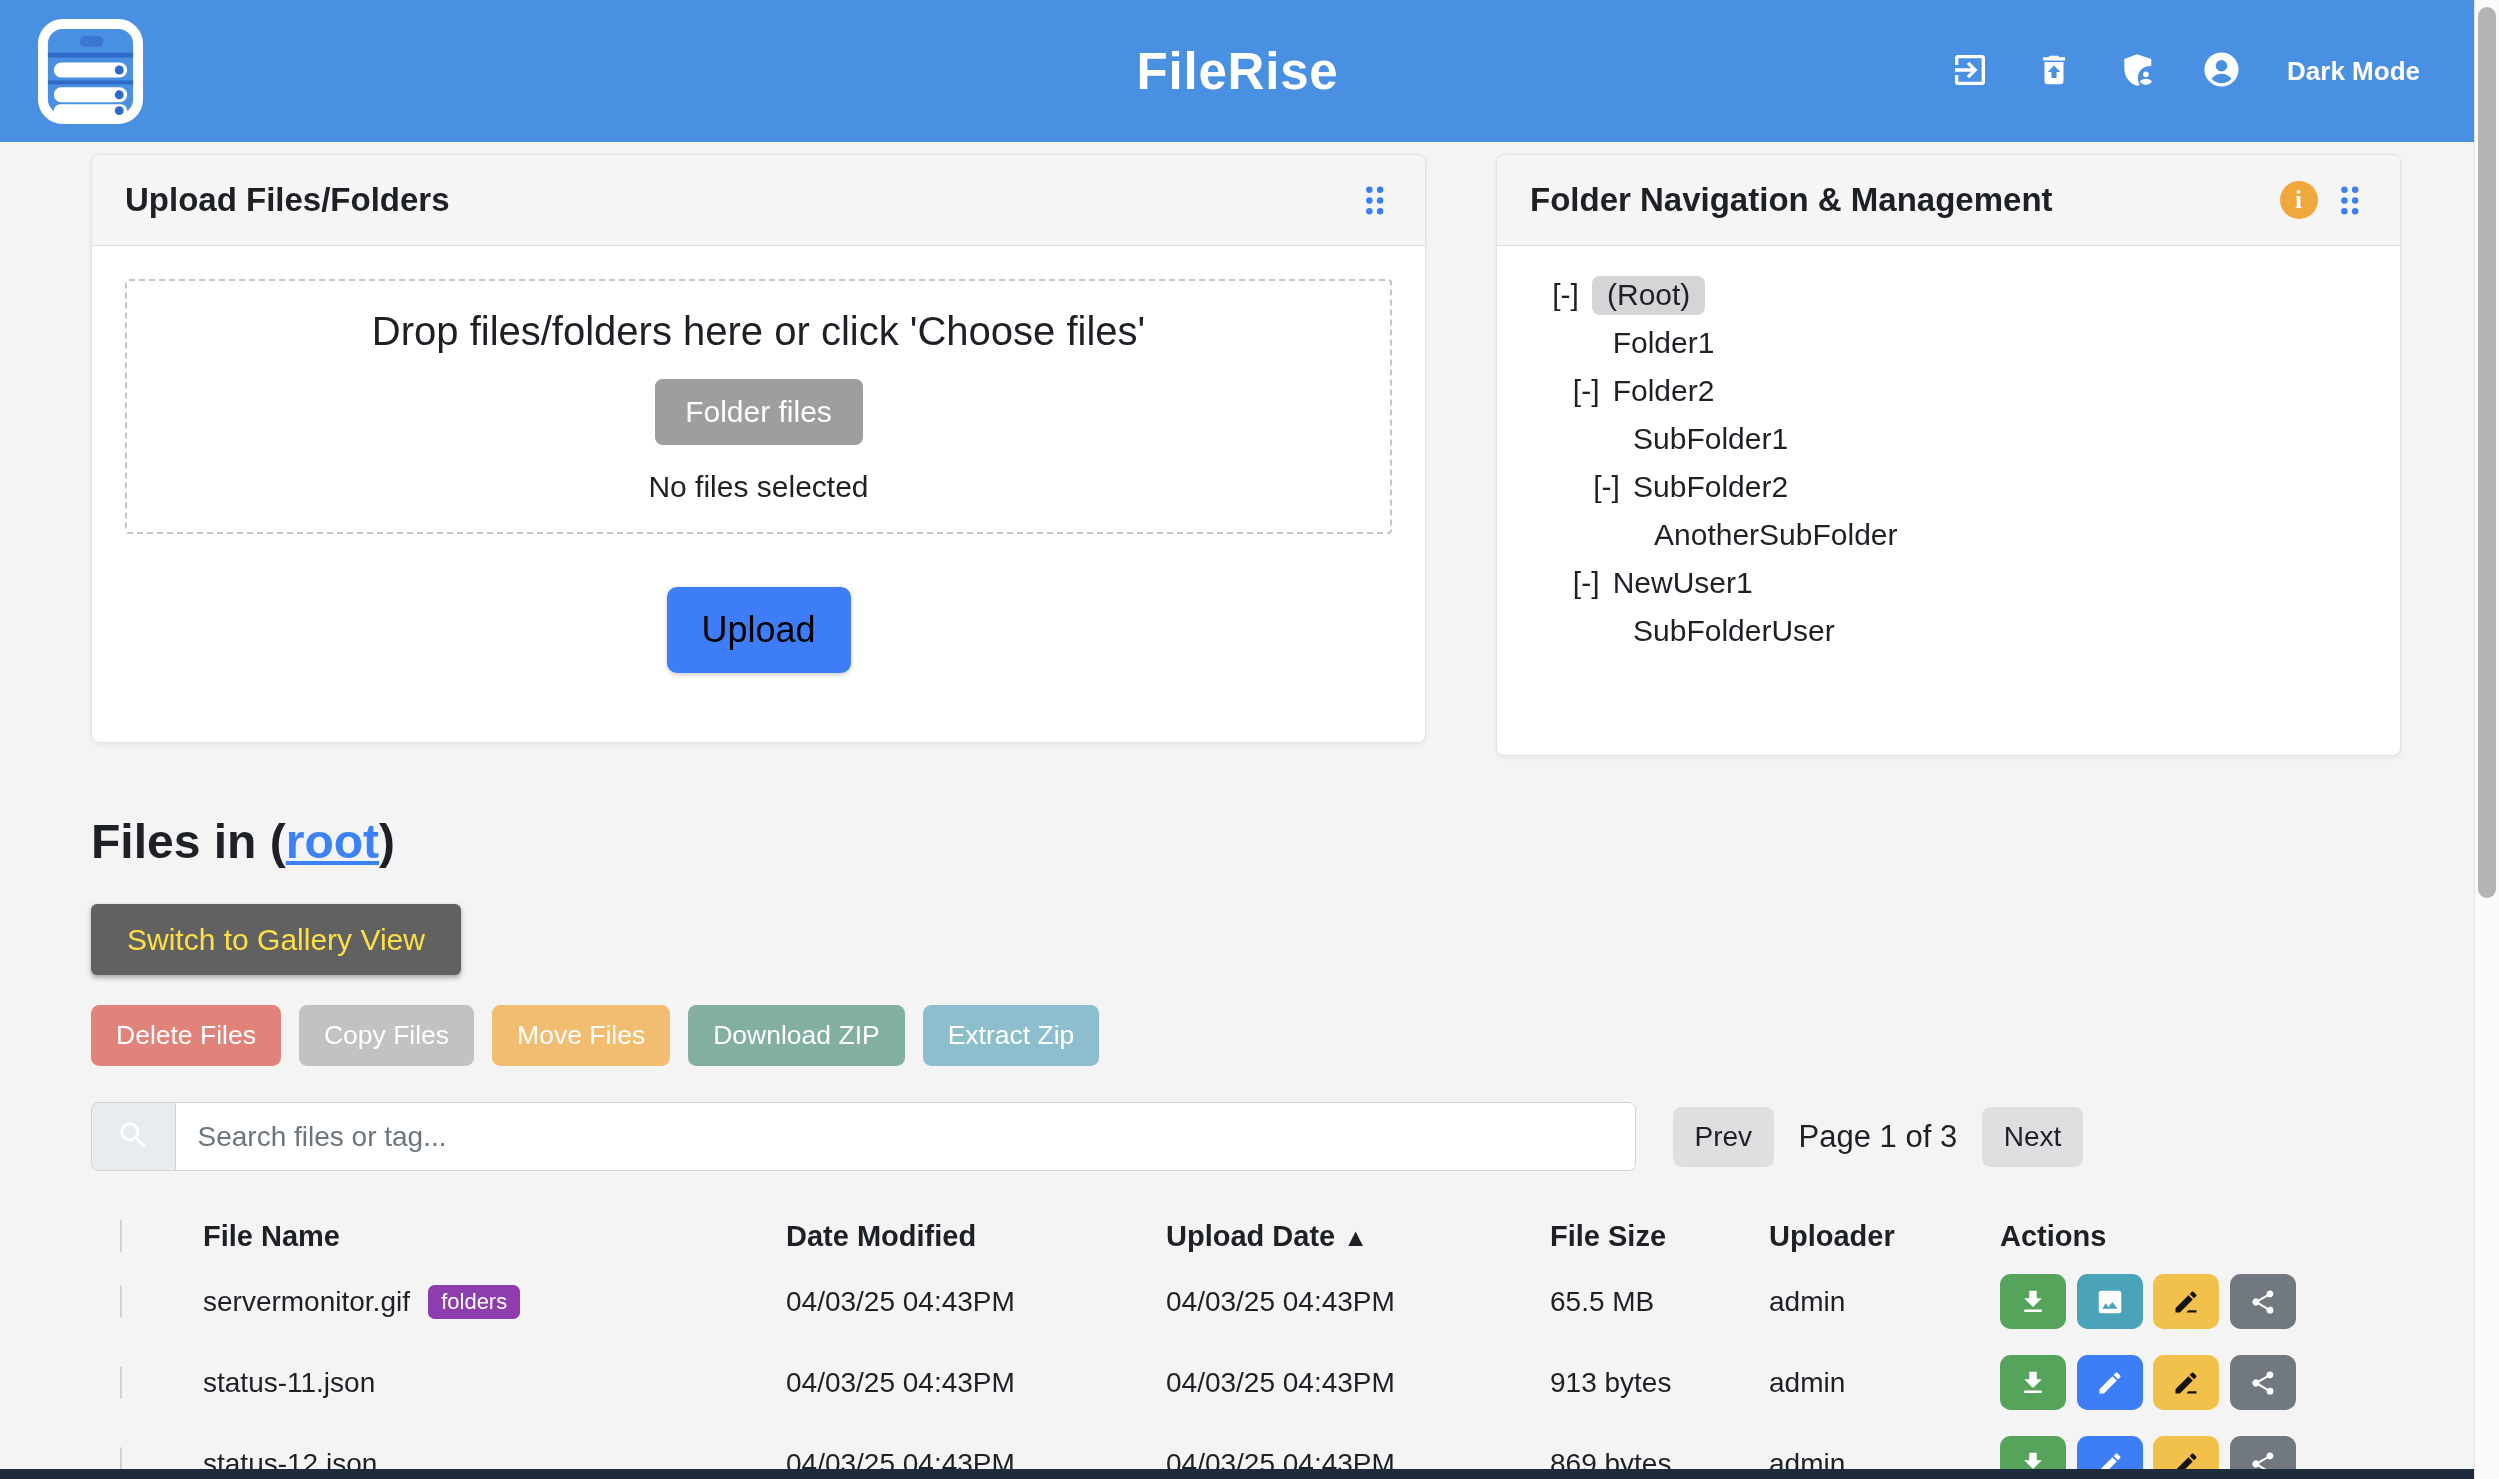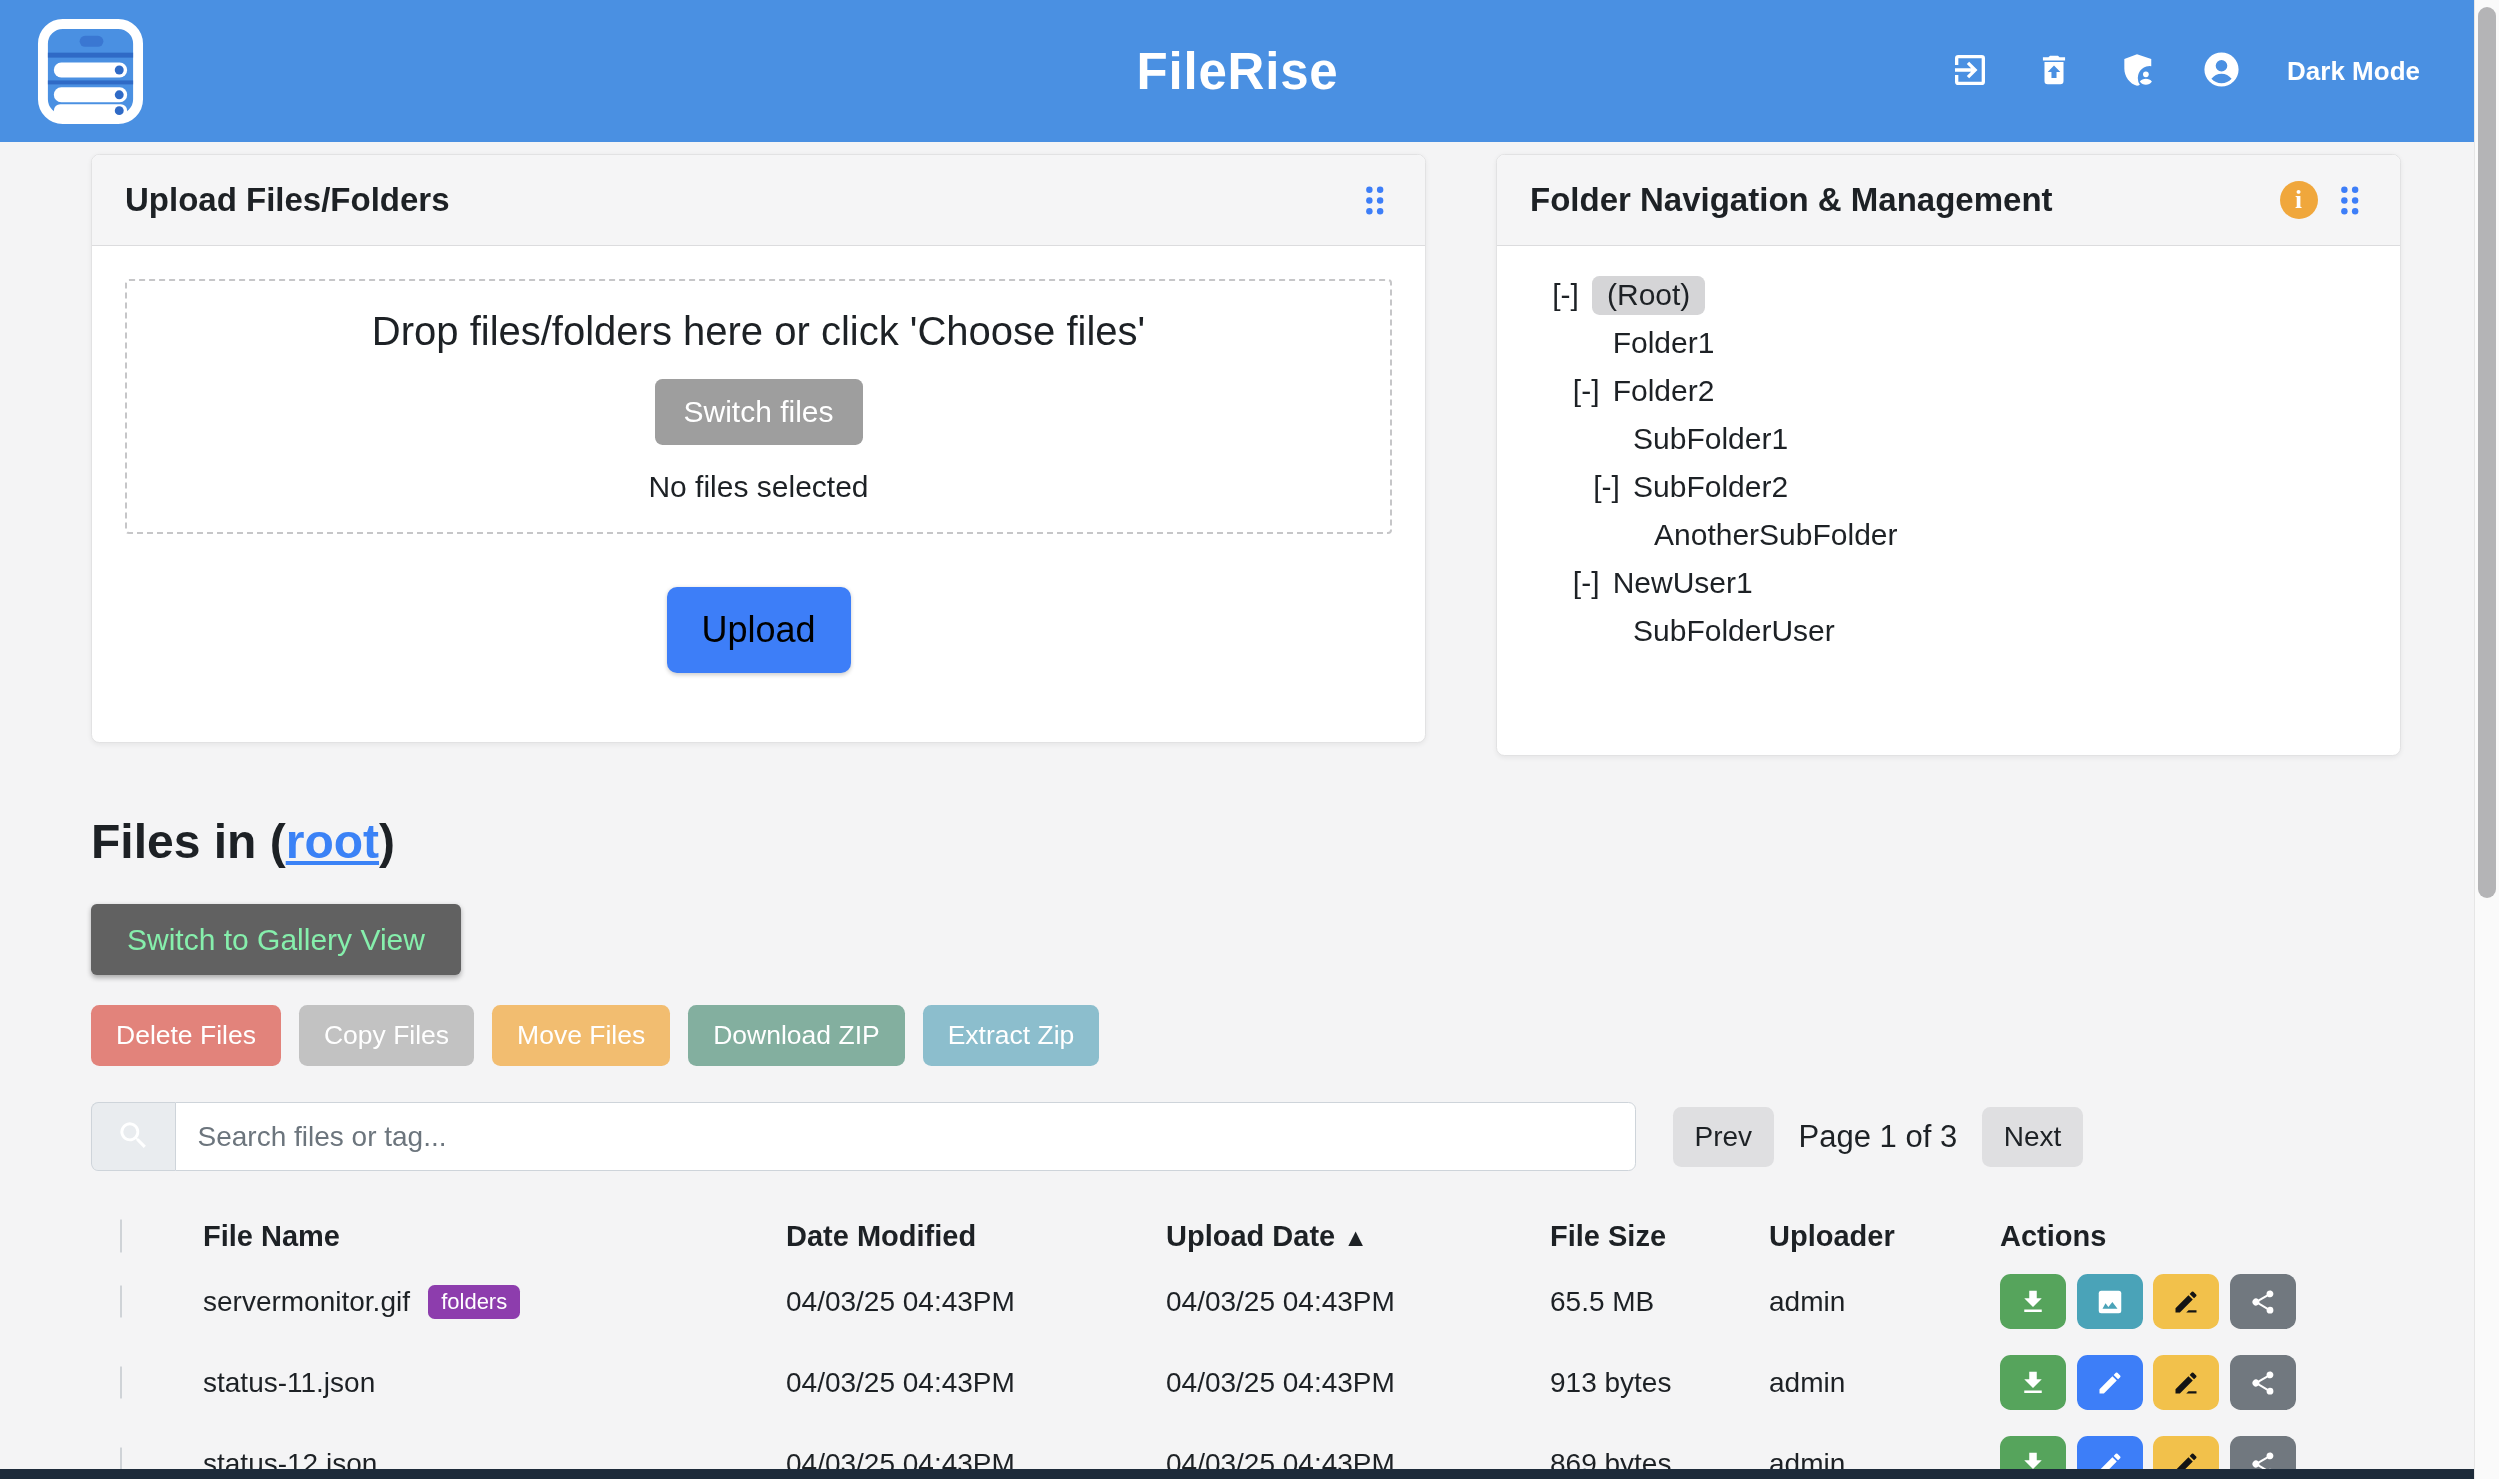--- a/index.html
+++ b/index.html
@@ -60,21 +60,21 @@
   .create-folder { width:170px; height:66px; background:#3d7ef8; color:#fff; border:none;
     border-radius:8.3px; font-size:28px; cursor:pointer; }
   .folder-edit { width:76px; height:66px; background:#6c757d; color:#fff; border:none;
     border-radius:8.3px; cursor:pointer; display:flex; align-items:center; justify-content:center; }
   .folder-delete { width:76px; height:66px; background:#d04350; color:#fff; border:none;
     border-radius:8.3px; cursor:pointer; display:flex; align-items:center; justify-content:center; }
 
   
   .files-heading { margin:58px 0 0 91px; font-size:48px; font-weight:700; }
   .files-heading a { color:#3b82f6; }
-  .gallery-btn { margin:35px 0 0 91px; height:71px; padding:0 36px; background:#616161; color:#86efac;
+  .gallery-btn { margin:35px 0 0 91px; height:71px; padding:0 36px; background:#616161; color:#fde047;
     border:none; border-radius:5.8px; font-size:30px; cursor:pointer; box-shadow:0 2.5px 5px rgba(0,0,0,.3); }
   .bulk-row { display:flex; gap:18px; margin:30px 0 0 91px; }
   .bulk-btn { height:61px; padding:0 25px; border:none; border-radius:8.3px; color:#fff;
     font-size:26.5px; cursor:pointer; }
   .search-row { display:flex; align-items:center; margin:36px 0 0 91px; }
   .search-addon { width:84px; height:69px; background:#e9ecef; border:1.7px solid #ced4da;
     border-right:none; border-radius:7.4px 0 0 7.4px; display:flex; align-items:center; justify-content:center; }
   .search-input { width:1461px; height:69px; border:1.7px solid #ced4da; border-radius:0 7.4px 7.4px 0;
     font-size:28px; padding:0 21.5px; color:#1d2125; background:#fff; outline:none;
     font-family:"Liberation Sans","DejaVu Sans",sans-serif; }
@@ -179,21 +179,21 @@
             <circle cx="5" cy="15" r="3"></circle>
             <circle cx="15" cy="15" r="3"></circle>
             <circle cx="5" cy="25" r="3"></circle>
             <circle cx="15" cy="25" r="3"></circle>
           </svg>
       </button>
     </div>
     <div class="upload-body">
       <div class="dropzone">
         <div class="dropzone-text">Drop files/folders here or click 'Choose files'</div>
-        <button class="choose-files">Switch files</button>
+        <button class="choose-files">Folder files</button>
         <div class="no-files">No files selected</div>
       </div>
       <button class="upload-btn">Upload</button>
     </div>
   </div>
 
   <div class="card card-folder">
     <div class="card-header">
       <span class="card-title">Folder Navigation &amp; Management</span>
       <span class="card-header-tools">

